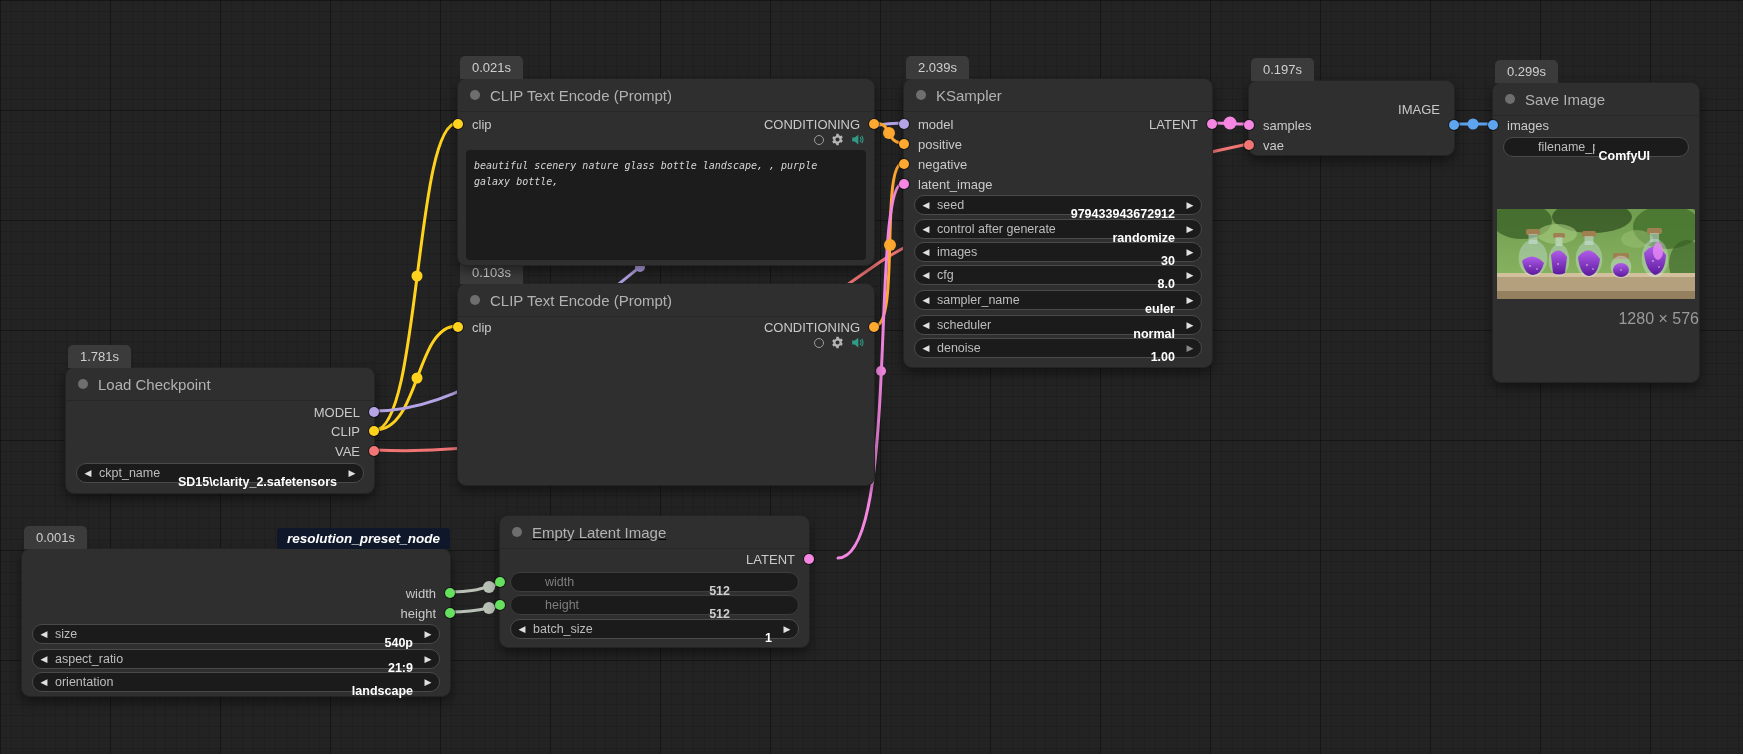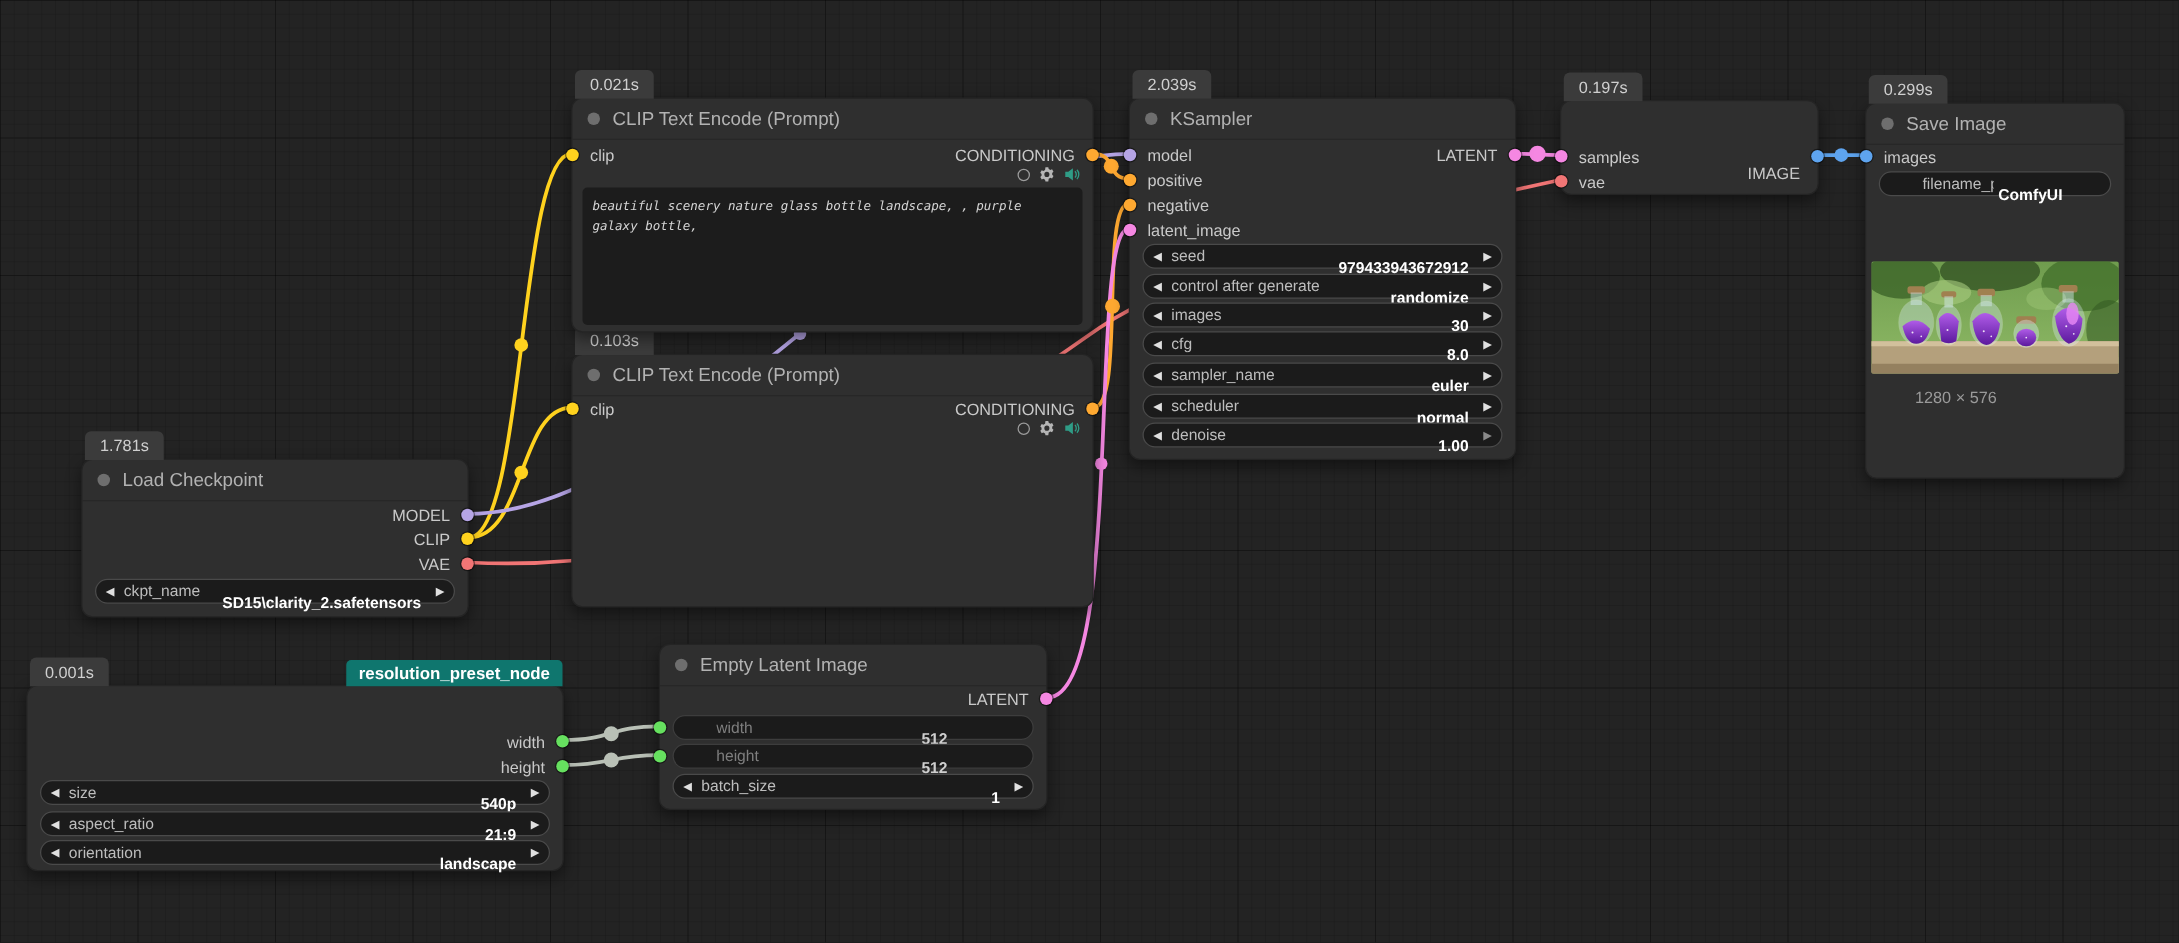--- a/index.html
+++ b/index.html
@@ -23,21 +23,21 @@
     border-bottom:1px solid #272727;color:#b2b2b2;font-size:15px;white-space:nowrap;overflow:hidden;
   }
   .cdot{width:10px;height:10px;border-radius:50%;background:#6e6e6e;flex:none;}
   .sq{width:15px;height:15px;border-radius:3px;background:#1d74d0;flex:none;}
   .badge{
     position:absolute;top:-23px;left:2px;height:23px;line-height:23px;padding:0 12px;
     background:#3b3b3b;border-radius:5px 5px 0 0;color:#cfcfcf;font-size:13px;white-space:nowrap;
   }
   .tagbadge{
     position:absolute;top:-21px;right:0;height:21px;line-height:21px;padding:0 10px;
-    background:#0f766e;border-radius:4px 4px 0 0;color:#fff;font-size:13.5px;font-weight:700;white-space:nowrap;
+    background:#0f172a;border-radius:4px 4px 0 0;color:#fff;font-size:13.5px;font-weight:700;white-space:nowrap;font-style:italic;
   }
   .port{position:absolute;height:20px;display:flex;align-items:center;font-size:13px;color:#c9c9c9;white-space:nowrap;}
   .port.in{left:14px;}
   .port.out{right:14px;}
   .dot{position:absolute;width:10px;height:10px;border-radius:50%;z-index:4;box-shadow:0 0 0 1px rgba(0,0,0,.45);}
   .dot.model{background:#b5a4e5;} .dot.clip{background:#ffd21e;} .dot.vae{background:#f17575;}
   .dot.cond{background:#ffa931;} .dot.latent{background:#f587e2;} .dot.image{background:#5ea4ef;}
   .dot.int{background:#66e05f;}
   .widget{
     position:absolute;left:10px;right:10px;height:20px;background:#1b1b1b;border:1px solid #4a4a4a;
@@ -50,21 +50,21 @@
   .widget.dim{border-color:#3d3d3d;}
   .widget.dim .wlabel{color:#7e7e7e;}
   .widget.dim .wvalue{color:#cfcfcf;font-weight:600;padding-right:34px;}
   .prompt{
     position:absolute;left:8px;right:8px;background:#1c1c1c;border-radius:4px;padding:8px;
     font:10px "DejaVu Sans Mono",monospace;color:#d6d6d6;line-height:1.6;white-space:pre-wrap;
     box-sizing:border-box;
   }
   .nicons{position:absolute;right:10px;display:flex;gap:7px;align-items:center;z-index:3;}
   .circ{width:10px;height:10px;border:1.5px solid #9c9c9c;border-radius:50%;box-sizing:border-box;}
-  .caption{position:absolute;left:0;right:0;text-align:left;font-size:13px;color:#9a9a9a;margin-left:39px;}
+  .caption{position:absolute;left:0;right:0;text-align:right;font-size:16px;color:#9a9a9a;margin-left:39px;}
   .preview{position:absolute;left:4px;right:4px;overflow:hidden;border-radius:2px;}
 </style>
 </head>
 <body>
 
 <div class="canvas">
 
   <svg class="wires" width="1743" height="754">
     <g fill="none" stroke-width="3" stroke-linecap="round">
       <path d="M375 430 C420 430 415 123 457 123" stroke="#ffd21e"></path>
@@ -246,21 +246,21 @@
   <div class="node" style="left:1248px;top:80px;width:207px;height:76px;">
     <div class="badge">0.197s</div>
     <div class="port in" style="top:34px;">
         <span>samples</span>
       </div>
     <span class="dot latent" style="left:-5px;top:39px;"></span>
     <div class="port in" style="top:54px;">
         <span>vae</span>
       </div>
     <span class="dot vae" style="left:-5px;top:59px;"></span>
-    <div class="port out" style="top:47px;">
+    <div class="port out" style="top:18px;">
         <span>IMAGE</span>
       </div>
     <span class="dot image" style="right:-5px;top:39px;"></span>
   </div>
 
   <div class="node" style="left:1492px;top:82px;width:208px;height:301px;">
     <div class="badge">0.299s</div>
     <div class="ntitle">
       <span class="cdot"></span>
       <span>Save Image</span>
@@ -361,21 +361,21 @@
       <span class="arr">▶</span>
     </div>
     <div class="widget" style="top:123px;">
       <span class="arr">◀</span>
       <span class="wlabel">orientation</span>
       <span class="wvalue">landscape</span>
       <span class="arr">▶</span>
     </div>
   </div>
 
-  <div class="node" style="left:527px;top:515px;width:311px;height:133px;">
+  <div class="node" style="left:499px;top:515px;width:311px;height:133px;text-decoration:underline;">
     <div class="ntitle">
       <span class="cdot"></span>
       <span>Empty Latent Image</span>
     </div>
     <div class="port out" style="top:33px;">
         <span>LATENT</span>
       </div>
     <span class="dot latent" style="right:-5px;top:38px;"></span>
     <span class="dot int" style="left:-5px;top:61px;"></span>
     <span class="dot int" style="left:-5px;top:84px;"></span>

